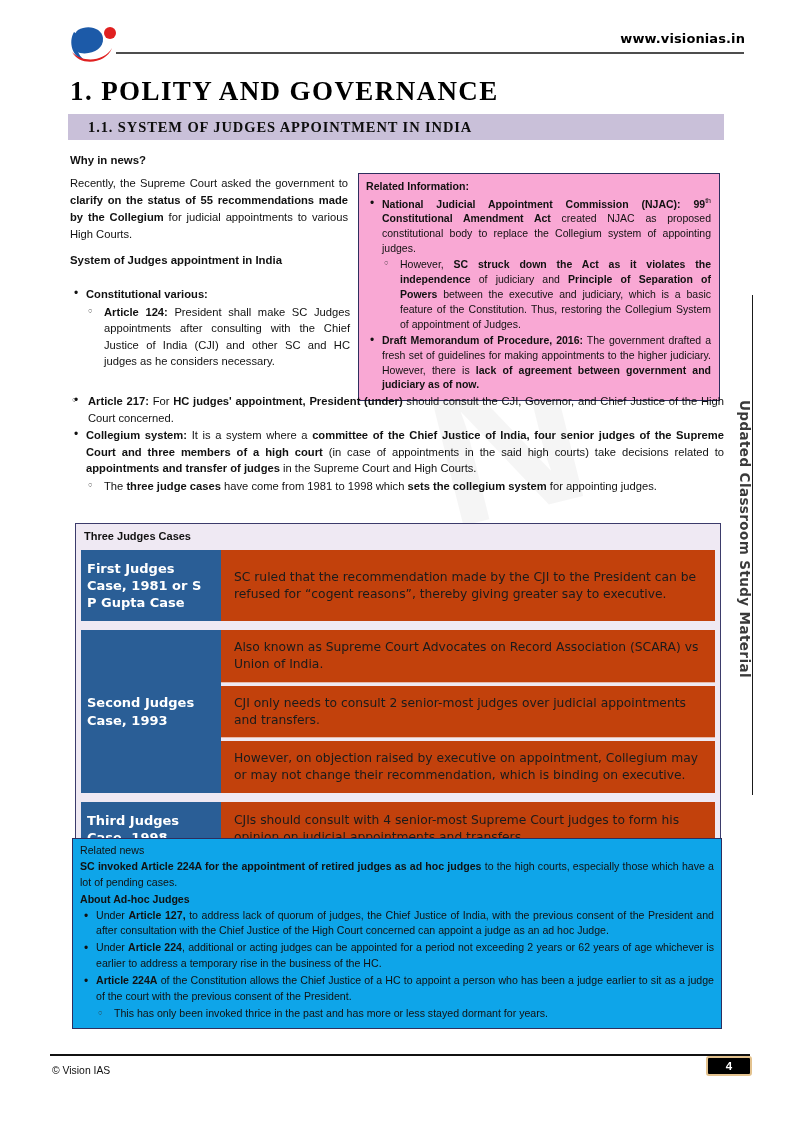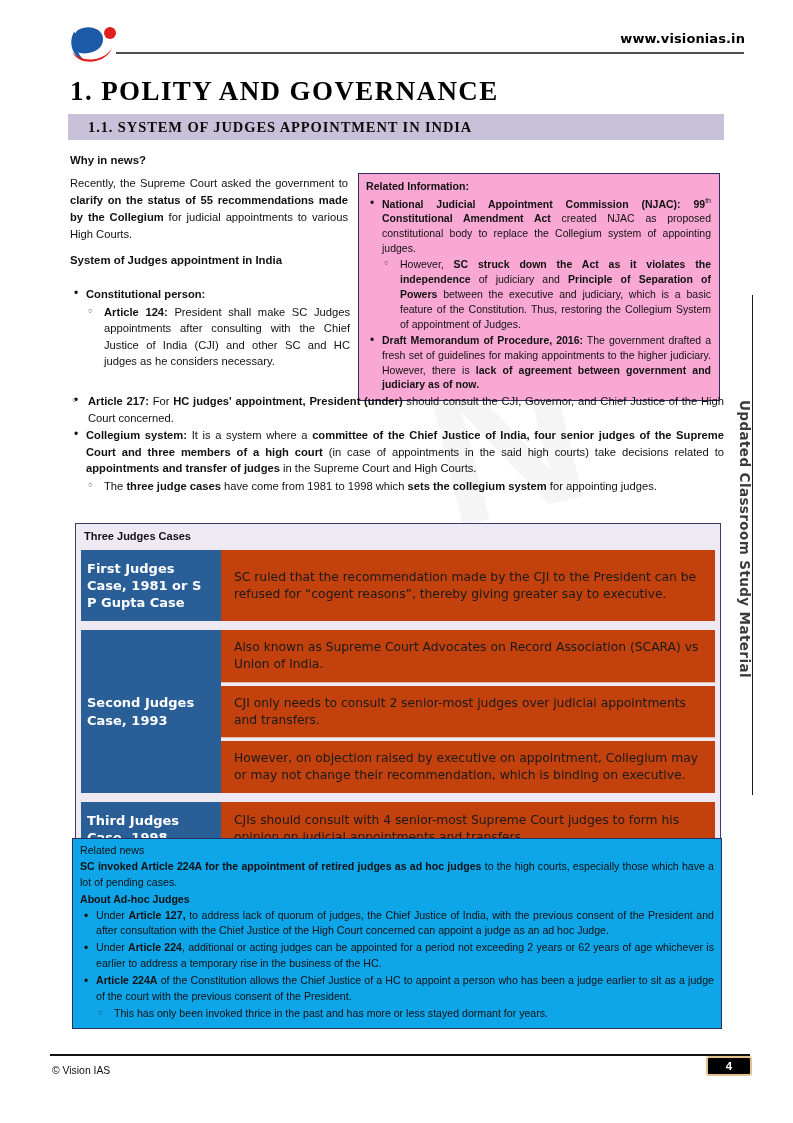--- a/index.html
+++ b/index.html
@@ -217,21 +217,21 @@
           <li><span>However, </span><b>SC struck down the Act as it violates the independence</b><span> of judiciary and </span><b>Principle of Separation of Powers</b><span> between the executive and judiciary, which is a basic feature of the Constitution. Thus, restoring the Collegium System of appointment of Judges.</span></li>
         </ul>
       </li>
       <li><b>Draft Memorandum of Procedure, 2016:</b><span> The government drafted a fresh set of guidelines for making appointments to the higher judiciary. However, there is </span><b>lack of agreement between government and judiciary as of now.</b></li>
     </ul>
   </div>
 
   <div class="main-list">
     <ul class="b">
       <li>
-        <b>Constitutional person:</b>
+        <b>Constitutional various:</b>
         <ul class="c">
           <li><b>Article 124:</b><span> President shall make SC Judges appointments after consulting with the Chief Justice of India (CJI) and other SC and HC judges as he considers necessary.</span></li>
         </ul>
       </li>
     </ul>
   </div>
 
   <div class="wide-list">
     <ul class="b">
       <li style="list-style:none; padding-left:0;">

